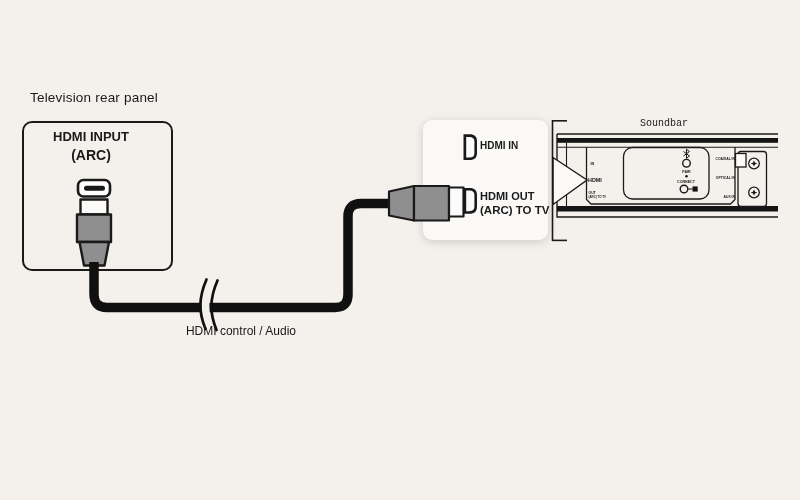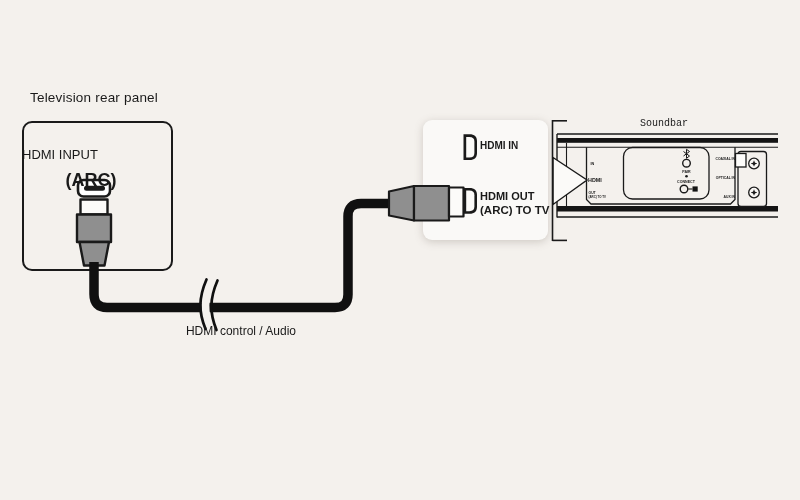--- a/index.html
+++ b/index.html
@@ -5,22 +5,22 @@
   html,body{margin:0;padding:0;background:#f4f1ed;}
   .canvas{position:relative;width:800px;height:500px;background:#f4f1ed;overflow:hidden;
           font-family:"Liberation Sans",sans-serif;color:#1a1a1a;}
   .callout-box{position:absolute;left:423px;top:120px;width:125px;height:120px;border-radius:9px;
                background:#faf9f7;box-shadow:0 2px 8px rgba(110,100,90,.28);z-index:1;}
   .tv-box{position:absolute;left:22px;top:121px;width:151px;height:150px;border:2.6px solid #1a1a1a;
           border-radius:10px;box-sizing:border-box;z-index:1;}
   svg.art{position:absolute;left:0;top:0;z-index:2;}
   .lbl{position:absolute;z-index:3;white-space:nowrap;color:#1a1a1a;}
   .tv-panel-label{left:30px;top:90px;font-size:13.5px;letter-spacing:.2px;}
-  .hdmi-input-1{left:22px;top:147px;width:138px;text-align:left;font-size:13px;font-weight:400;}
-  .hdmi-input-2{left:22px;top:170px;width:138px;text-align:center;font-size:18px;font-weight:600;}
+  .hdmi-input-1{left:22px;top:129px;width:138px;text-align:center;font-size:13px;font-weight:700;}
+  .hdmi-input-2{left:22px;top:147px;width:138px;text-align:center;font-size:14px;font-weight:600;}
   .cable-label{left:146px;top:324px;width:150px;text-align:right;font-size:12px;}
   .co-in{left:480px;top:140px;font-size:10px;font-weight:600;}
   .co-out1{left:480px;top:190px;font-size:11px;font-weight:600;}
   .co-out2{left:480px;top:203.5px;font-size:11.5px;font-weight:600;}
   .soundbar-title{left:600px;top:118px;width:128px;text-align:center;font-size:10px;font-family:Liberation Mono, monospace;}
   svg text{font-family:"Liberation Sans",sans-serif;fill:#1a1a1a;}
 </style>
 </head>
 <body>
 

